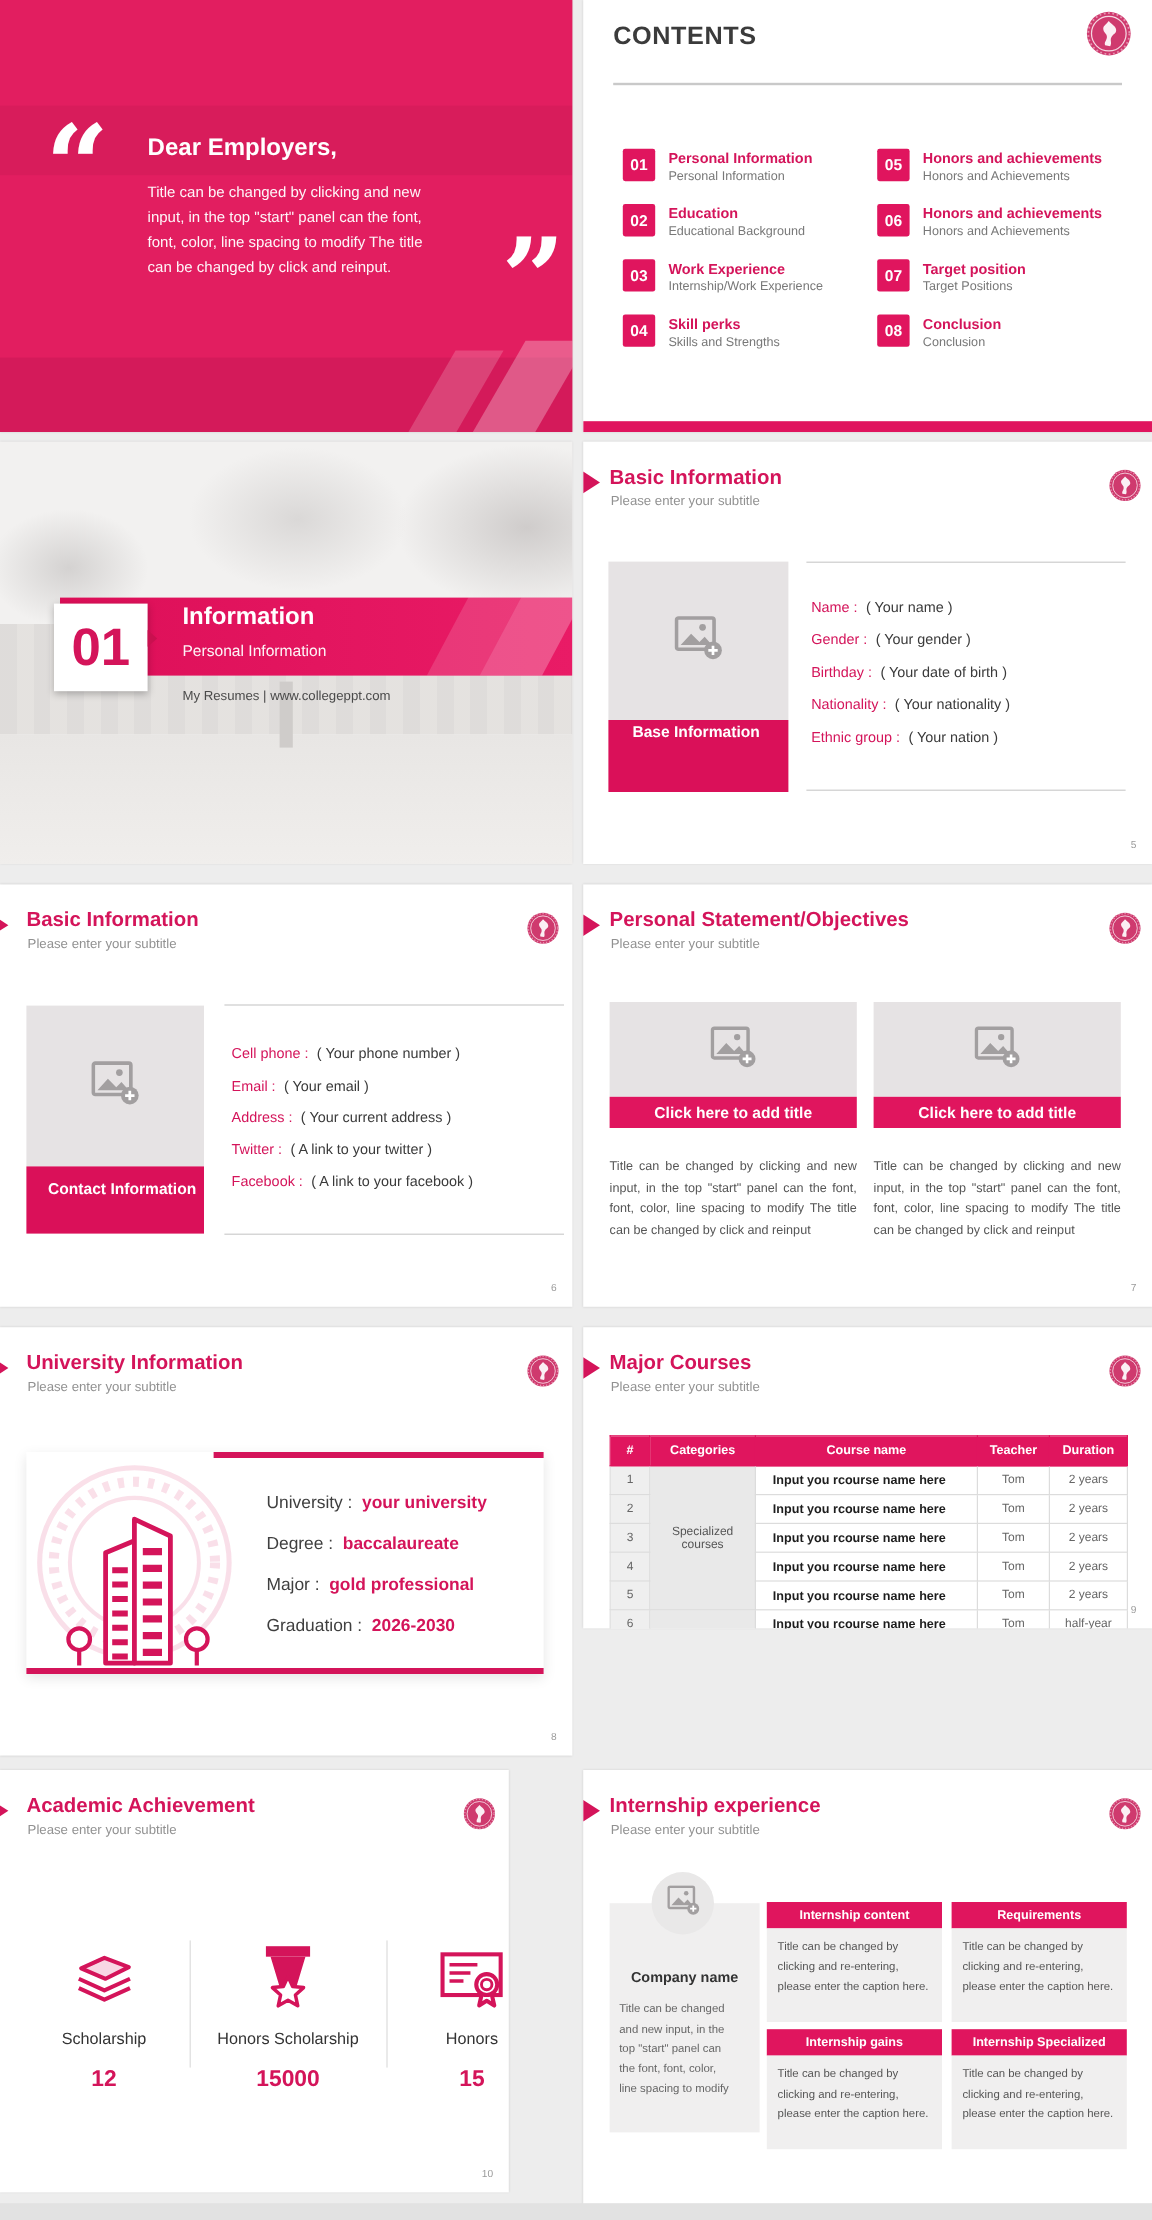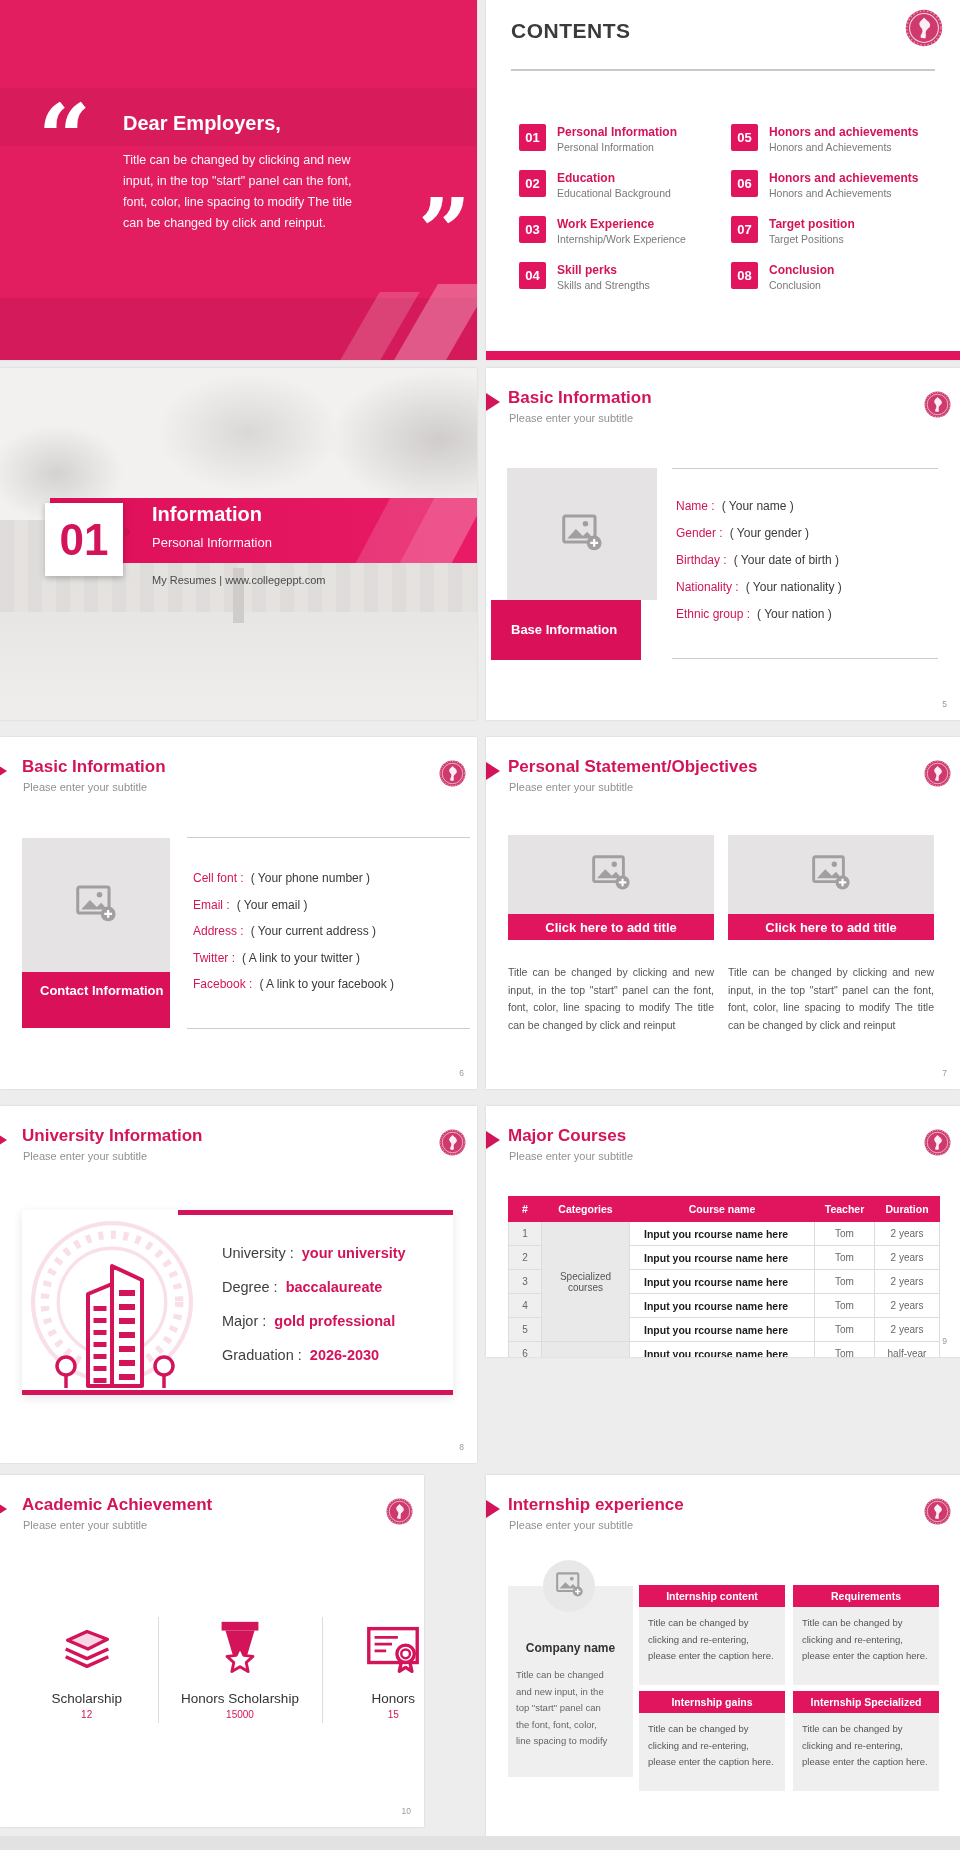--- a/index.html
+++ b/index.html
@@ -121,21 +121,21 @@
   .ctable td.c-no{background:#efefef;width:33px}
   .ctable td.c-cat{background:#e9e9e9;color:#555}
   .ctable td.c-course{text-align:left;padding-left:14px;font-weight:bold;color:#1d1d1d;font-size:10.5px}
 
   
   .ach-row{position:absolute;left:10px;top:136px;width:460px;display:flex}
   .ach{flex:1;display:flex;flex-direction:column;align-items:center}
   .ach-icon{height:68px;display:flex;align-items:flex-end}
   .ach-icon svg{width:62px;height:62px}
   .ach-label{font-size:13.5px;color:#333;margin-top:12px}
-  .ach-value{font-size:10px;font-weight:normal;color:#d4145a;margin-top:3px}
+  .ach-value{font-size:19px;font-weight:bold;color:#d4145a;margin-top:16px}
   .ach-div{position:absolute;top:142px;width:1px;height:106px;background:#ddd}
 
   
   .cobox{position:absolute;left:22px;top:111px;width:125px;height:191px;background:#f0efef}
   .cocircle{position:absolute;left:57px;top:85px;width:52px;height:52px;border-radius:50%;
             background:#e9e8e8;display:flex;align-items:center;justify-content:center}
   .cocircle svg{width:27px;height:25px}
   .coname{position:absolute;left:22px;top:166px;width:125px;text-align:center;
           font-size:12px;font-weight:bold;color:#333}
   .cocap{position:absolute;left:30px;top:192px;width:112px;font-size:9.5px;line-height:16.5px;color:#666}
@@ -278,21 +278,21 @@
     </span>
   <div class="phbox" style="left:21px;top:100px;width:150px;height:132px">
     <span><svg viewBox="0 0 46 42" xmlns="http://www.w3.org/2000/svg">
   <rect x="2" y="2" width="36" height="30" rx="2" fill="none" stroke="#a29fa0" stroke-width="3.5"></rect>
   <circle cx="27" cy="11" r="3.2" fill="#a29fa0"></circle>
   <path d="M6 28l10-11 8 8 5-5 7 8z" fill="#a29fa0"></path>
   <circle cx="37" cy="33" r="8.5" fill="#a29fa0"></circle>
   <path d="M37 28.5v9M32.5 33h9" stroke="#fff" stroke-width="2.6" fill="none"></path>
 </svg></span>
   </div>
-  <div class="pinkcard" style="left:5px;top:232px;width:150px;height:60px;padding:21px 0 0 20px;box-sizing:border-box">Base Information</div>
+  <div class="pinkcard" style="left:21px;top:232px;width:150px;height:60px;padding:1px 0 0 20px;box-sizing:border-box">Base Information</div>
   <div class="fieldline" style="left:186px;top:100px;width:266px"></div>
   <div class="frows" style="left:190px;top:131px">
 
       <div class="frow">
         <span class="flabel">Name :</span>
         <span class="fvalue">( Your name )</span>
       </div>
 
       <div class="frow">
         <span class="flabel">Gender :</span>
@@ -337,21 +337,21 @@
   <path d="M6 28l10-11 8 8 5-5 7 8z" fill="#a29fa0"></path>
   <circle cx="37" cy="33" r="8.5" fill="#a29fa0"></circle>
   <path d="M37 28.5v9M32.5 33h9" stroke="#fff" stroke-width="2.6" fill="none"></path>
 </svg></span>
   </div>
   <div class="pinkcard" style="left:22px;top:235px;width:148px;height:56px;padding:10px 0 0 18px;box-sizing:border-box">Contact Information</div>
   <div class="fieldline" style="left:187px;top:100px;width:283px"></div>
   <div class="frows" style="left:193px;top:134px">
 
       <div class="frow">
-        <span class="flabel">Cell font :</span>
+        <span class="flabel">Cell phone :</span>
         <span class="fvalue">( Your phone number )</span>
       </div>
 
       <div class="frow">
         <span class="flabel">Email :</span>
         <span class="fvalue">( Your email )</span>
       </div>
 
       <div class="frow">
         <span class="flabel">Address :</span>

